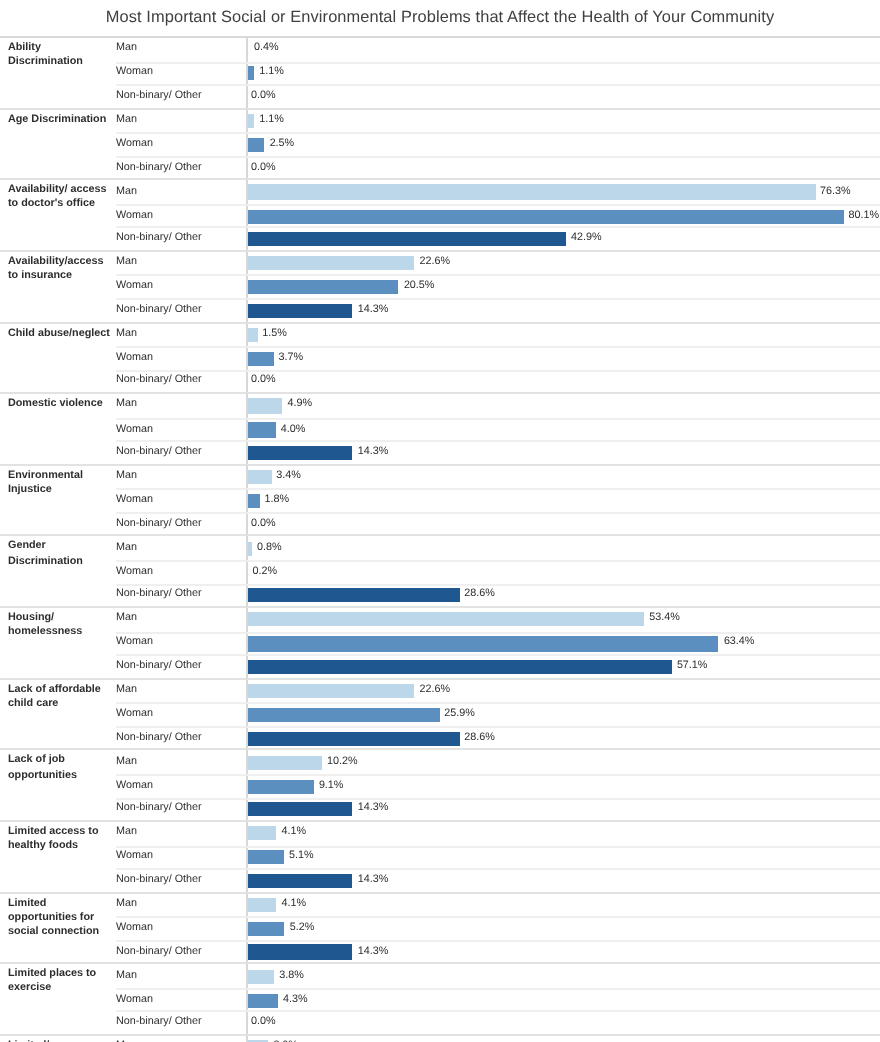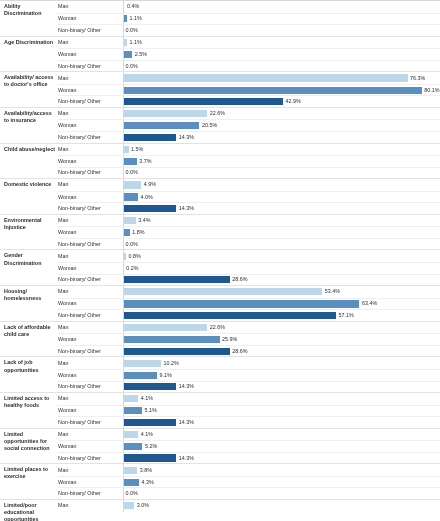--- a/index.html
+++ b/index.html
@@ -61,20 +61,21 @@
   .val{
     font-size:5.4px;color:#2d2d2d;line-height:7px;
     padding-left:2.5px;white-space:nowrap;
   }
 </style>
 </head>
 <body>
 
 <div class="chart-wrap">
 
+  <div class="chart-title">Most Important Social or Environmental Problems that Affect the Health of Your Community</div>
 
   <div class="rows" id="rows-root">
       <div class="cat">
         <div class="cat-label">Ability Discrimination</div>
         <div class="series-col">
           <div class="srow">
             <div class="s-name">Man</div>
             <div class="plot">
               <div class="bar man" style="width: 0.470588%;"></div>
               <div class="val">0.4%</div>

